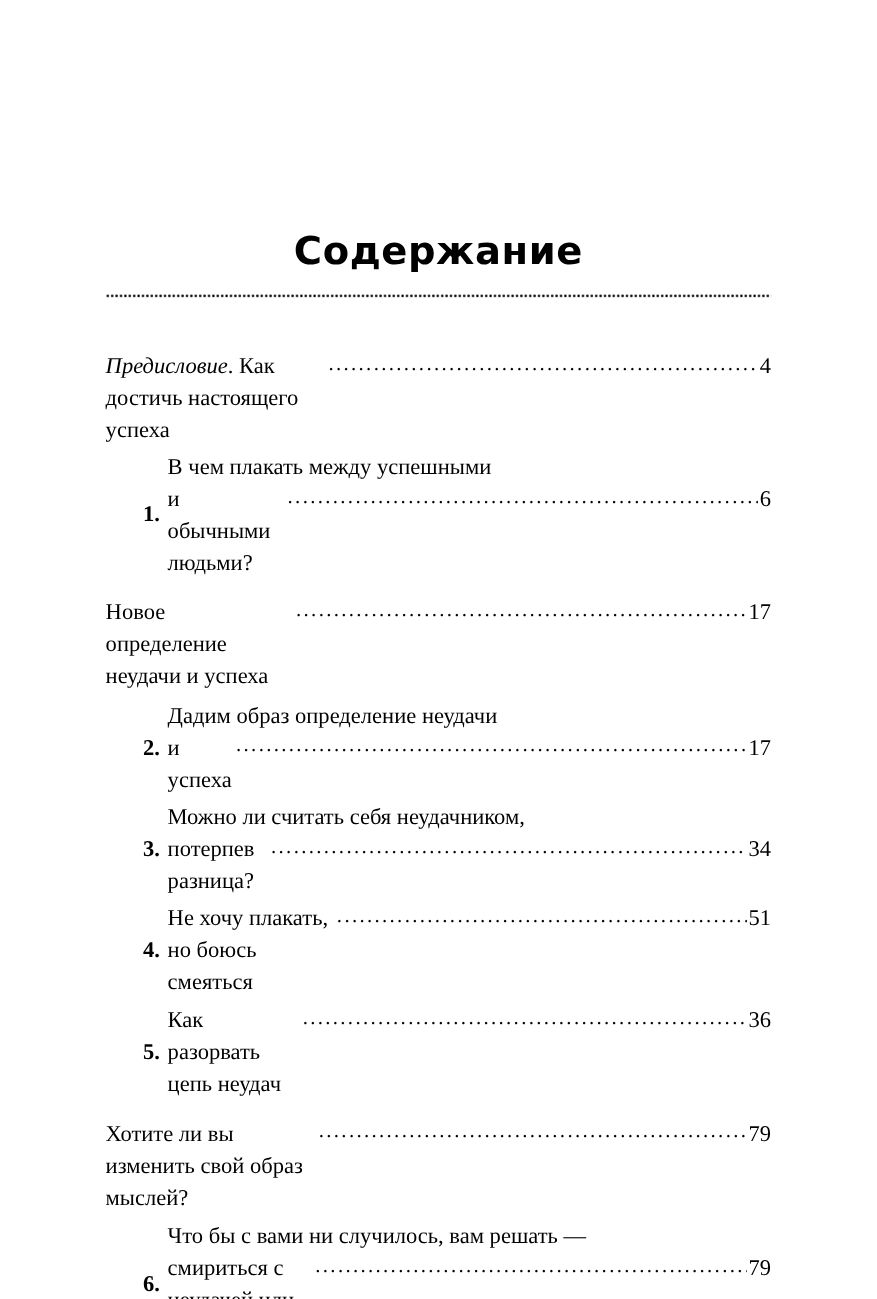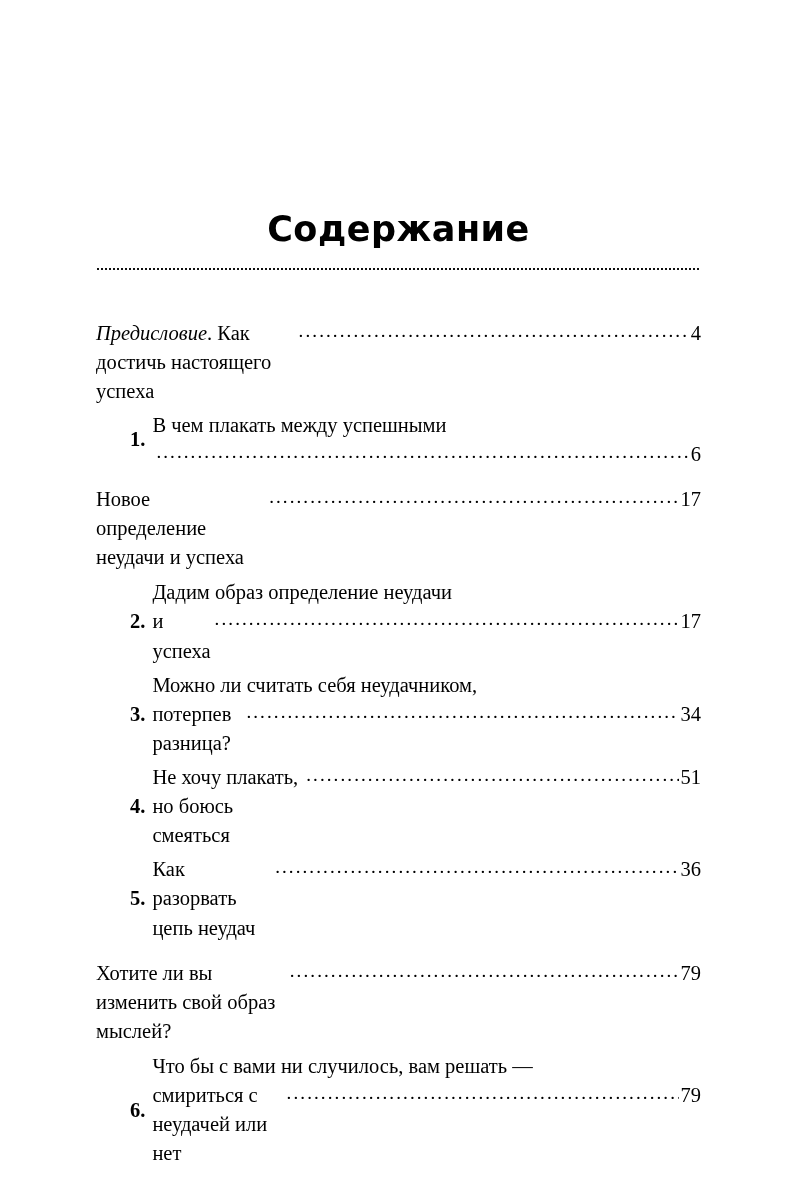--- a/index.html
+++ b/index.html
@@ -145,20 +145,21 @@
         </div>
       </li>
       <li class="entry level-chapter">
         <div class="row">
           <span class="num">1.</span>
           <div class="text-block">
             <div class="line">
               <span class="label">В чем плакать между успешными</span>
             </div>
             <div class="line">
+              <span class="label">и обычными людьми?</span>
               <span class="leader"></span>
               <span class="page-no">6</span>
             </div>
           </div>
         </div>
       </li>
       <li class="entry level-section">
         <div class="row">
           <div class="text-block">
             <div class="line">

